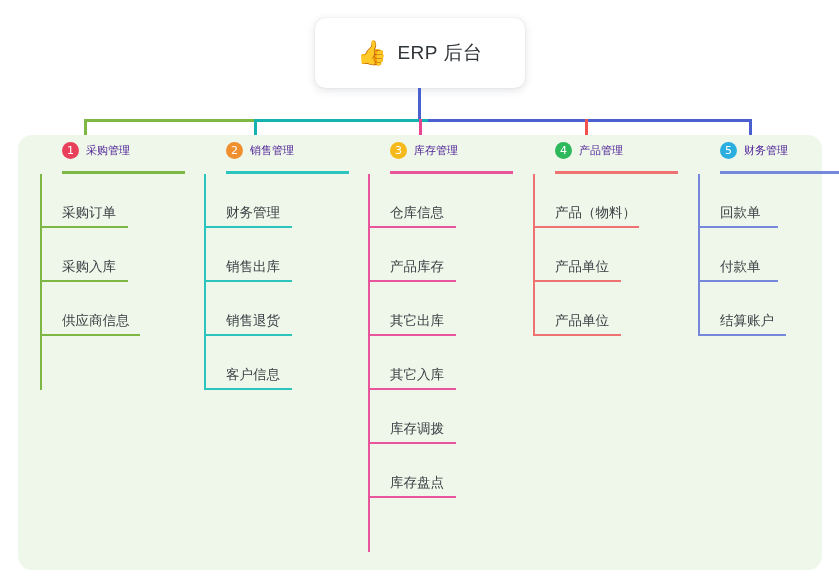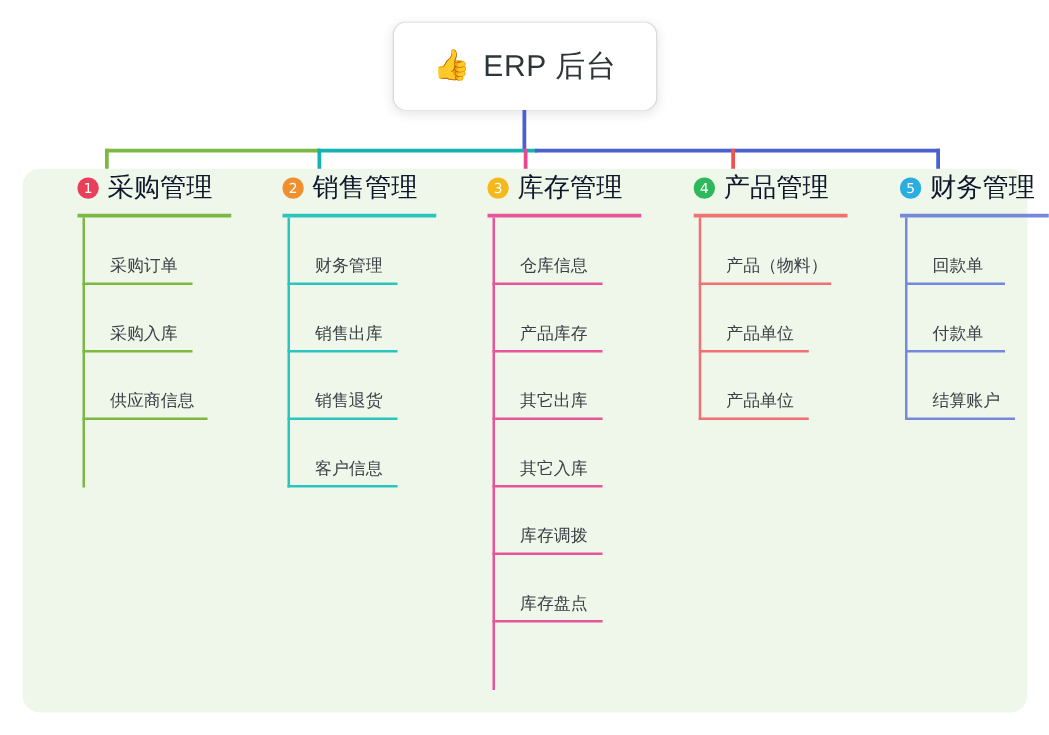--- a/index.html
+++ b/index.html
@@ -31,21 +31,21 @@
     justify-content: center;
     gap: 10px;
     box-sizing: border-box;
   }
   #root-icon {
     font-size: 24px;
     line-height: 1;
     color: #f2b33d;
   }
   #root-title {
-    font-size: 24px;
+    font-size: 19px;
     color: #2f3438;
     letter-spacing: 0.5px;
     white-space: nowrap;
   }
 
   
   .vline { position: absolute; width: 3px; }
   .hseg  { position: absolute; height: 3px; }
 
   #trunk { left: 418px; top: 88px; height: 33px; background: #4a5fd0; }
@@ -89,34 +89,33 @@
     height: 17px;
     border-radius: 50%;
     color: #ffffff;
     font-size: 11px;
     line-height: 17px;
     text-align: center;
     flex: 0 0 auto;
     font-family: "DejaVu Sans", sans-serif;
   }
   .col-title {
-    font-size: 21px;
-    color: #0f172a;
+    font-size: 11px;
+    color: #4c1d95;
     white-space: nowrap;
     text-align: center;
   }
   .col-rule {
     height: 3px;
     margin-top: 6px;
   }
 
   
   .branch {
     position: relative;
-    margin-left: 26px;
     padding-top: 0px;
     text-decoration: underline;
   }
   .spine {
     position: absolute;
     left: 0;
     top: 0;
     width: 2px;
   }
   .leaf {

